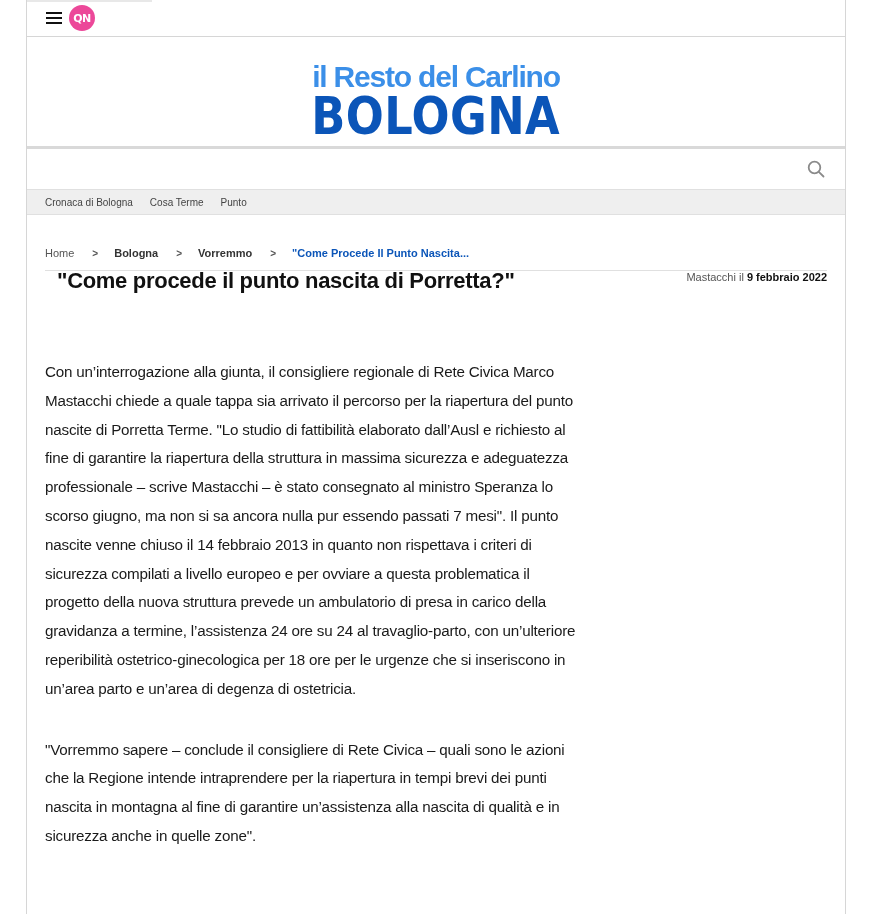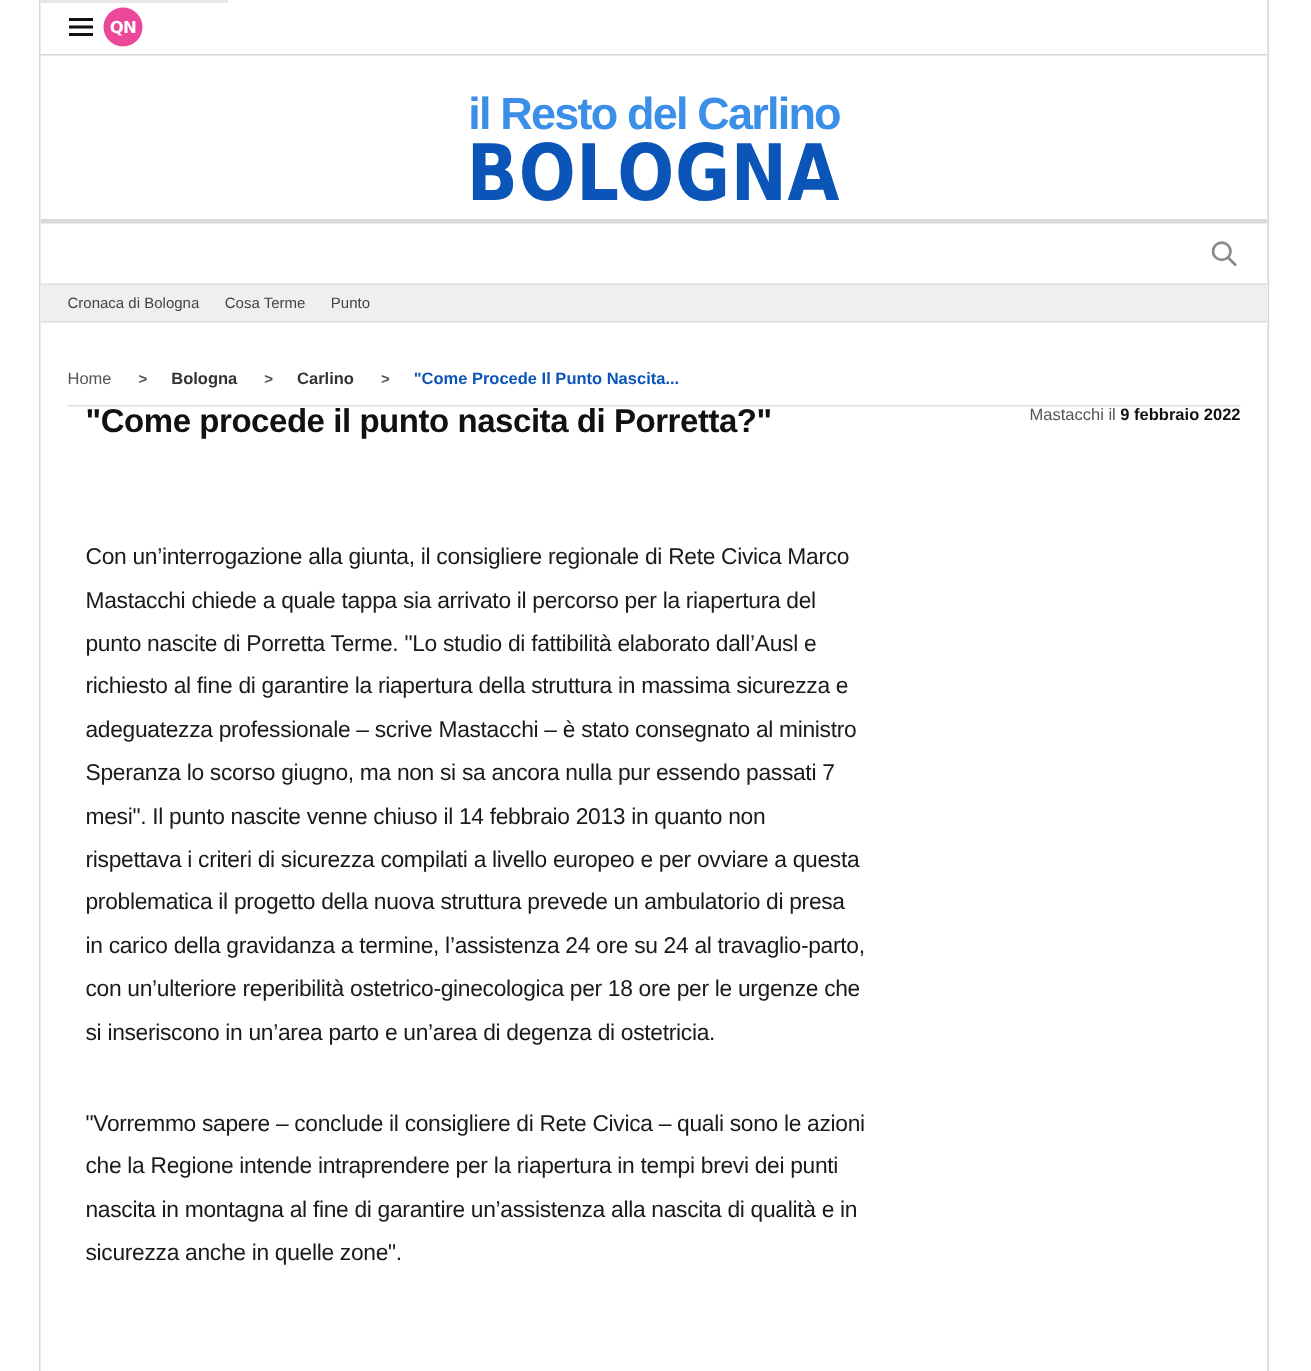--- a/index.html
+++ b/index.html
@@ -80,21 +80,21 @@
   }
   .pubdate {
     position: absolute; right: 18px; top: 271px; font-size: 11px; color: #555;
   }
   .pubdate b { color: #111; }
 
   .article {
     position: absolute; left: 18px; top: 358px; width: 532px;
     font-size: 15.2px; line-height: 28.8px; color: #1a1a1a; letter-spacing: -0.2px;
   }
-  .article p { margin-bottom: 32px; margin-left: 12px; }
+  .article p { margin-bottom: 32px; }
 </style>
 </head>
 <body>
 
 <div class="page">
   <div class="topstrip"></div>
 
   <div class="topbar">
     <div class="hamburger">
       <span></span>
@@ -121,21 +121,21 @@
     <a>Cronaca di Bologna</a>
     <a>Cosa Terme</a>
     <a>Punto</a>
   </div>
 
   <div class="breadcrumb">
     <span class="bc home">Home</span>
     <span class="sep">&gt;</span>
     <span class="bc bold">Bologna</span>
     <span class="sep">&gt;</span>
-    <span class="bc bold">Carlino</span>
+    <span class="bc bold">Vorremmo</span>
     <span class="sep">&gt;</span>
     <span class="bc current">"Come Procede Il Punto Nascita...</span>
   </div>
 
   <h1 class="title">"Come procede il punto nascita di Porretta?"</h1>
 
   <div class="pubdate">
     <span>Mastacchi il </span>
     <b>9 febbraio 2022</b>
   </div>

